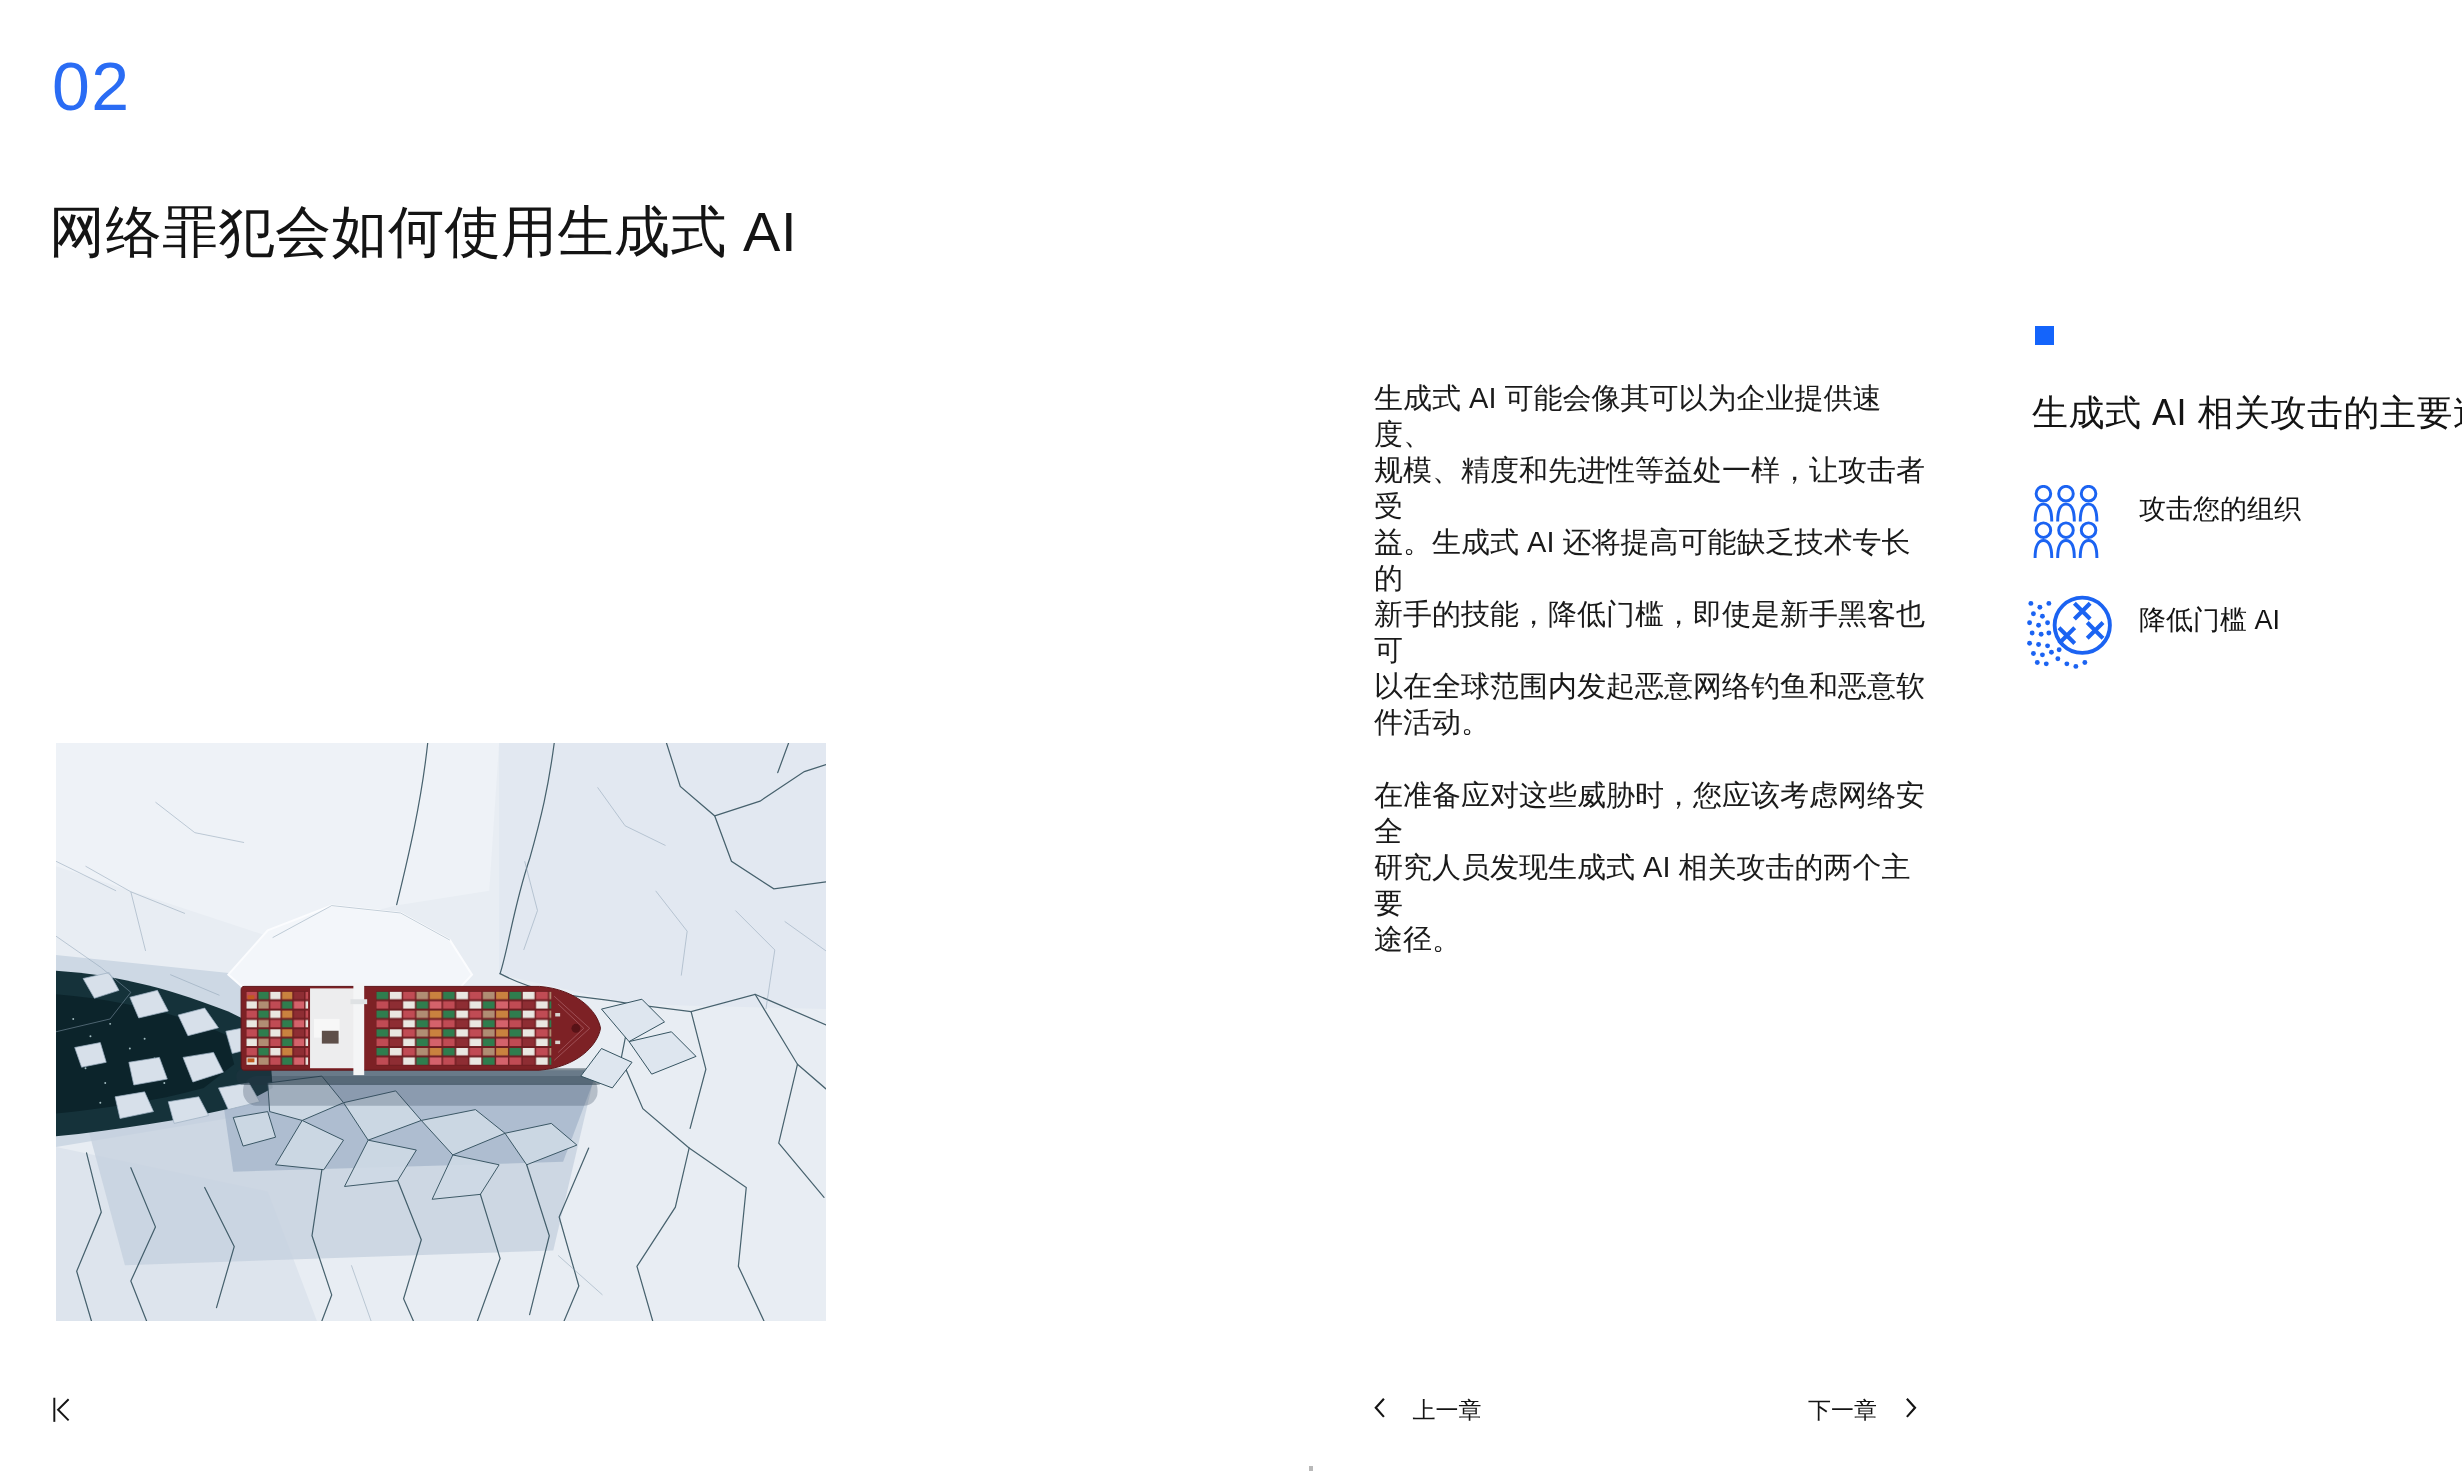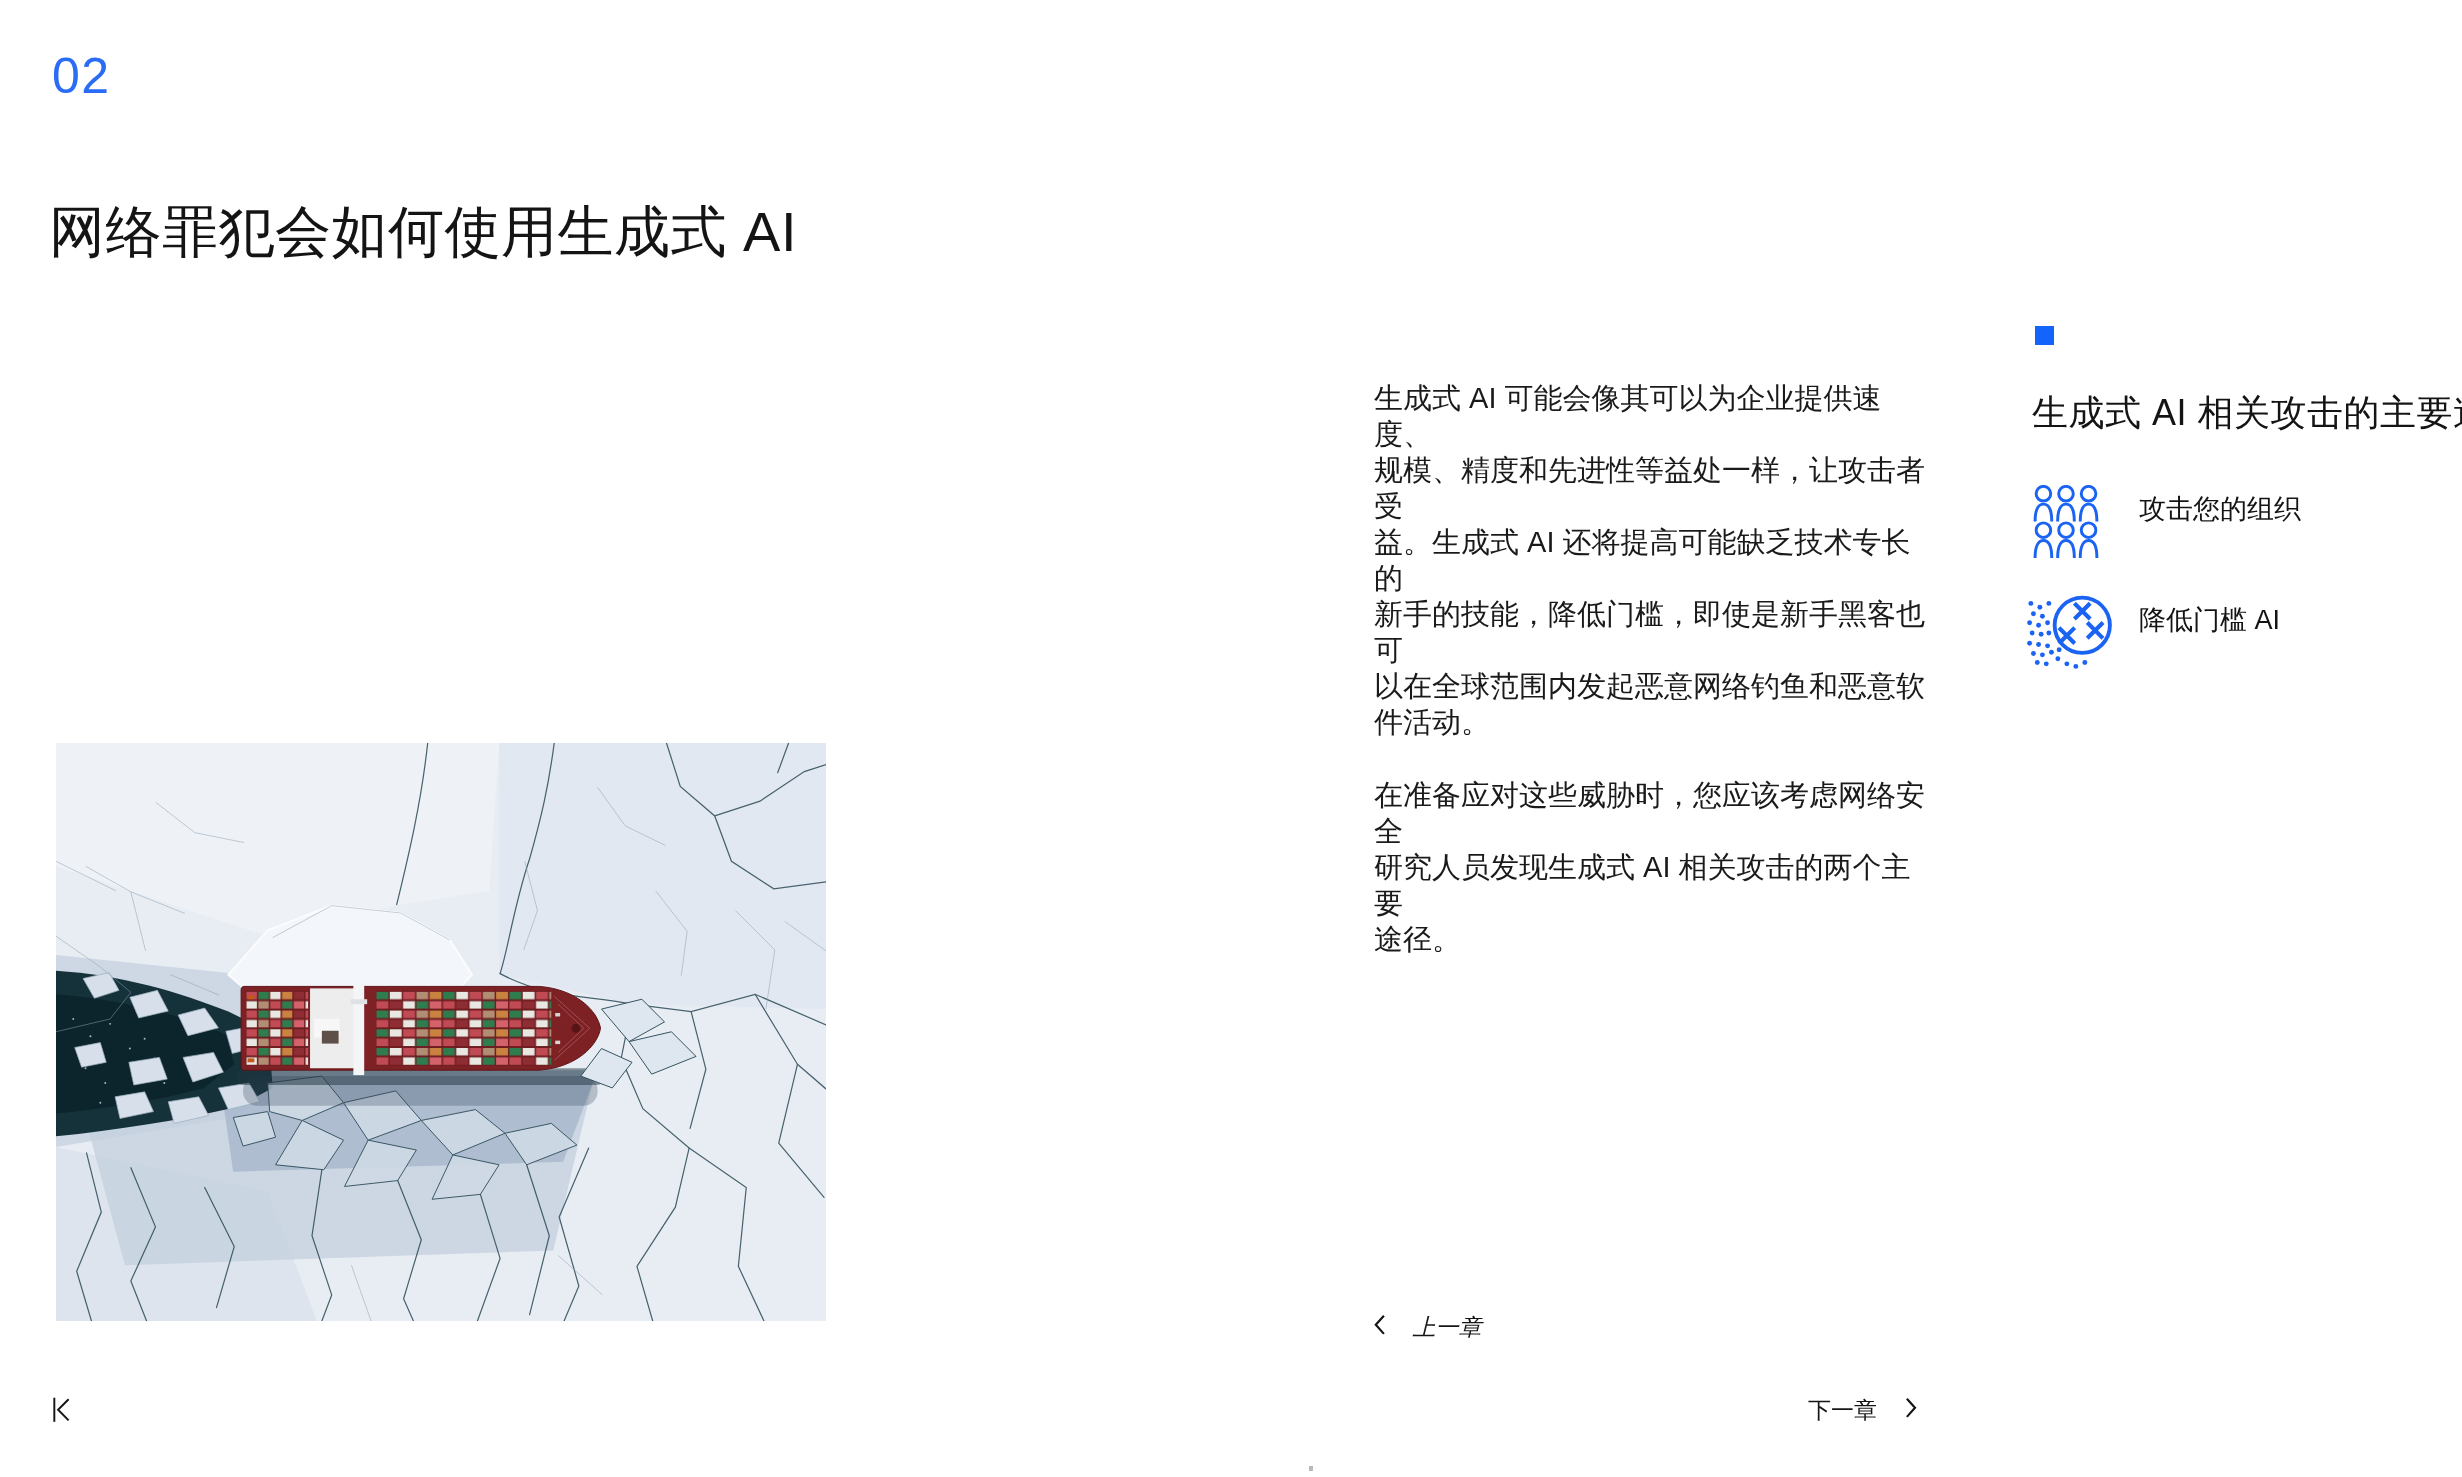--- a/index.html
+++ b/index.html
@@ -1,19 +1,19 @@
 <!DOCTYPE html>
 <html style="font-size:7.9px"><head>
 <meta charset="utf-8">
 <style>
   html,body{margin:0;padding:0;background:#ffffff;}
   .page{position:relative;width:2626px;height:1477px;background:#ffffff;overflow:hidden;
         font-family:"Liberation Sans",sans-serif;color:#161616;}
 
-  .section-number{position:absolute;left:52px;top:47px;font-size:50px;font-weight:300;
+  .section-number{position:absolute;left:52px;top:47px;font-size:68px;font-weight:300;
         letter-spacing:1.5px;color:#2a6cf4;}
   .page-title{position:absolute;left:49px;top:195px;margin:0;font-size:56px;font-weight:300;
         letter-spacing:0.5px;color:#141414;white-space:nowrap;text-align:center;}
 
   .hero{position:absolute;left:56px;top:743px;width:770px;height:578px;}
   .hero svg{display:block;width:100%;height:100%;}
 
   .article{position:absolute;left:1374px;top:380px;width:561px;font-size:29px;line-height:36px;
         color:#1a1a1a;}
   .article p{margin:0;white-space:pre-line;}
@@ -25,21 +25,21 @@
   .panel-icon{position:absolute;}
   .icon-people{left:2033px;top:485px;width:66px;height:75px;}
   .icon-sphere{left:2027px;top:588px;width:90px;height:82px;}
   .panel-label{position:absolute;font-size:27px;color:#141414;white-space:nowrap;}
   .label-org{left:2139px;top:491px;}
   .label-ai{left:2139px;top:602px;}
 
   .btn{position:absolute;display:flex;align-items:center;background:none;border:0;padding:0;
         font-family:inherit;font-size:23px;color:#141414;cursor:pointer;}
   .btn-first{left:52px;top:1399px;height:27.6px;}
-  .btn-prev{left:1373px;top:1314px;height:27.6px;gap:26.6px;font-style:italic;}
+  .btn-prev{left:1373px;top:1397px;height:27.6px;gap:26.6px;}
   .btn-next{left:1808px;top:1397px;height:27.6px;gap:28px;}
   .scroll-dot{position:absolute;left:1309px;top:1466px;width:4.4px;height:5.4px;background:#b9b9b9;}
 </style>
 </head>
 <body>
 
 <div class="page">
 
   <div class="section-number">02</div>
   <h1 class="page-title">网络罪犯会如何使用生成式 AI</h1>

